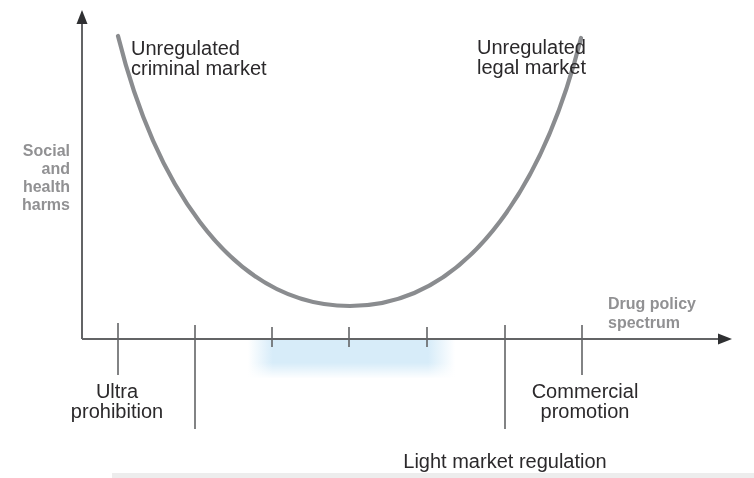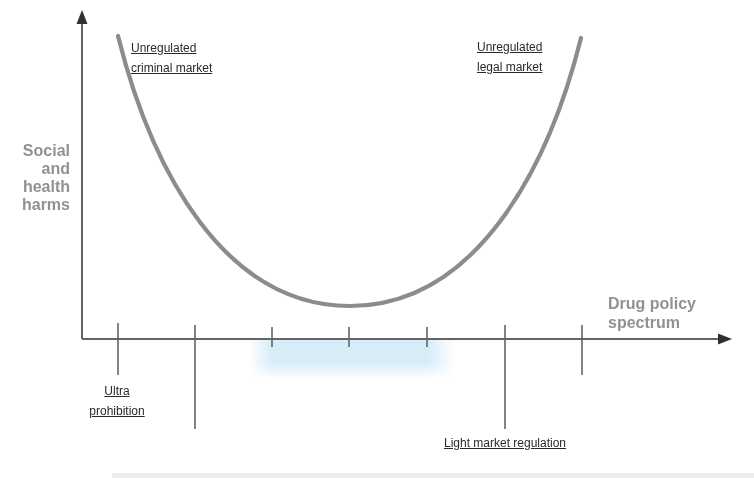--- a/index.html
+++ b/index.html
@@ -8,35 +8,35 @@
     font-family:"Liberation Sans", sans-serif;
   }
   #zone{position:absolute;z-index:1;}
   #chart-svg{position:absolute;left:0;top:0;z-index:2;}
   .axis{stroke:var(--axis);stroke-width:2;}
   .tick{stroke:var(--axis);stroke-width:1.6;}
   .arrowhead{fill:var(--arrow);}
   .curve{stroke:var(--curve);stroke-width:4.2;stroke-linecap:round;}
   .lbl{
     position:absolute;z-index:3;white-space:pre-line;
-    font-size:12px;line-height:20px;color:var(--text);text-decoration:underline;
+    font-size:20px;line-height:20px;color:var(--text);
   }
   .center{transform:translateX(-50%);text-align:center;}
   .graylbl{
     position:absolute;z-index:3;white-space:pre-line;font-weight:bold;
     color:var(--graylabel);font-size:16px;
   }
   #y-label{left:0;top:142px;width:70px;text-align:right;line-height:18px;}
   #x-label{left:608px;top:294px;line-height:19px;}
   #ann-criminal{left:131px;top:38px;}
   #ann-legal{left:477px;top:37px;}
   #lbl-ultra{left:117px;top:381px;}
   #lbl-prohib{left:195px;top:436px;}
   #lbl-strict{left:351px;top:381px;}
-  #lbl-light{left:505px;top:433px;}
+  #lbl-light{left:505px;top:451px;}
   #lbl-commercial{left:585px;top:381px;}
   #bottom-strip{
     position:absolute;left:112px;top:473px;width:642px;height:5px;
     background:var(--strip);z-index:0;
   }
 </style>
 </head>
 <body>
 
 <div id="stage">
@@ -72,16 +72,18 @@
   <div class="lbl" id="ann-legal">Unregulated
 legal market</div>
 
   <div class="lbl center" id="lbl-ultra">Ultra
 prohibition</div>
 
 
 
   <div class="lbl center" id="lbl-light">Light market regulation</div>
 
+  <div class="lbl center" id="lbl-commercial">Commercial
+promotion</div>
 
   <div id="bottom-strip"></div>
 
 </div>
 
 </body></html>

